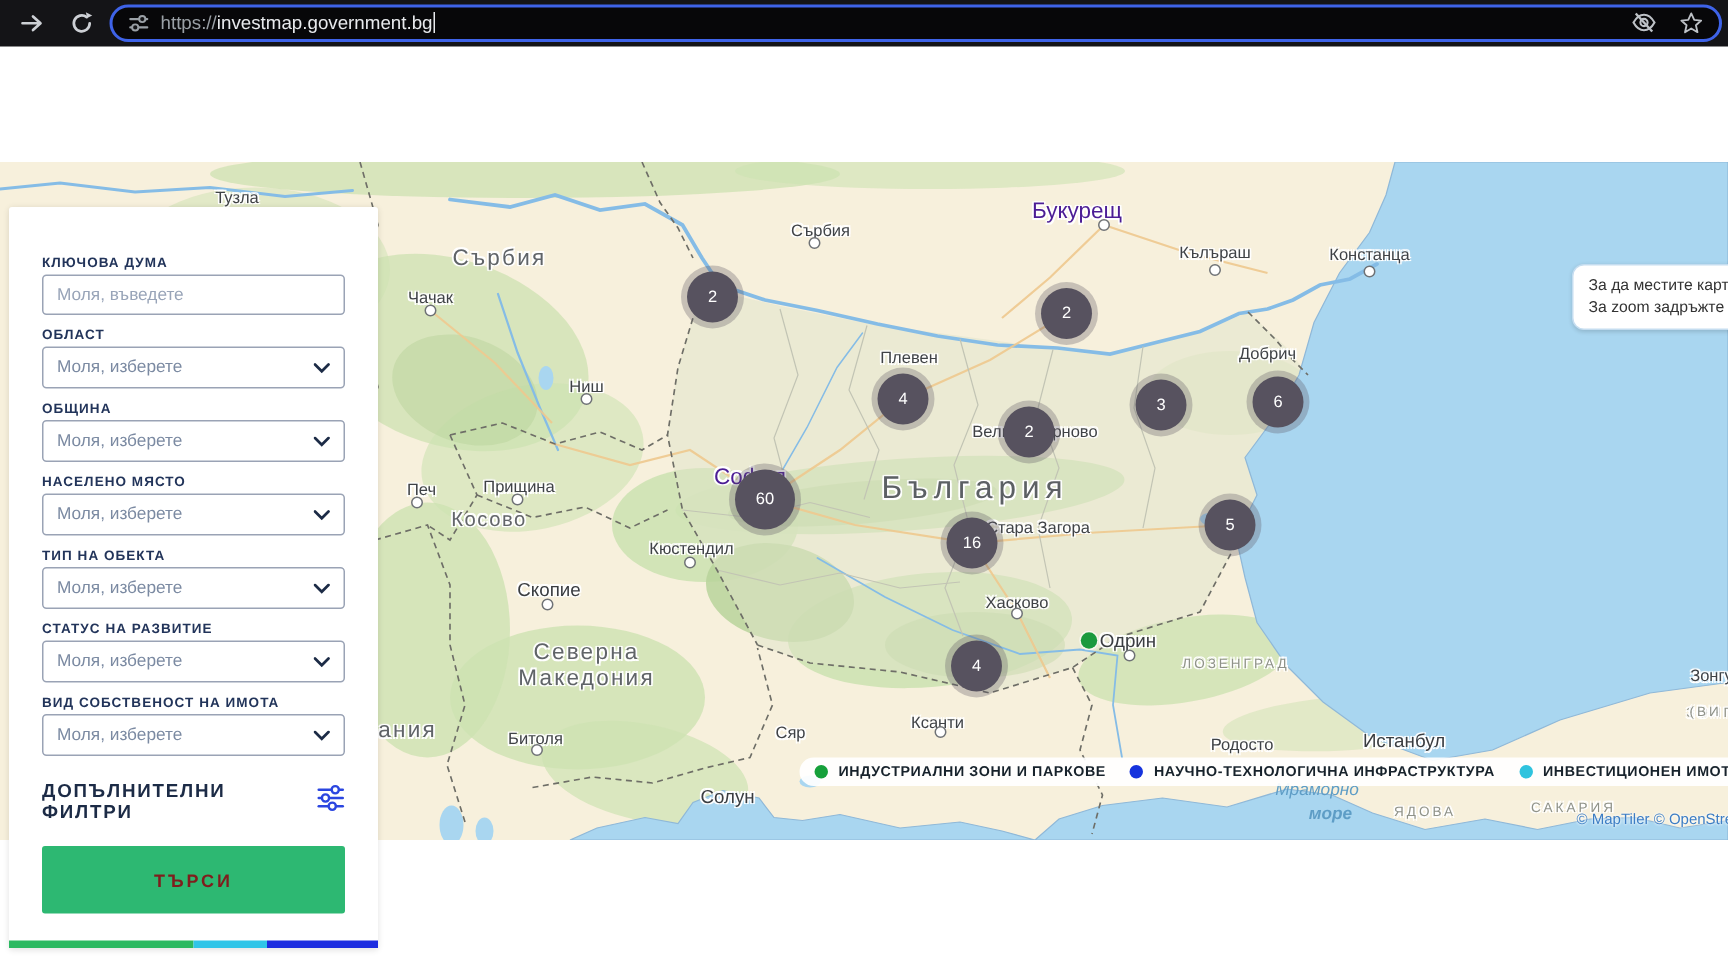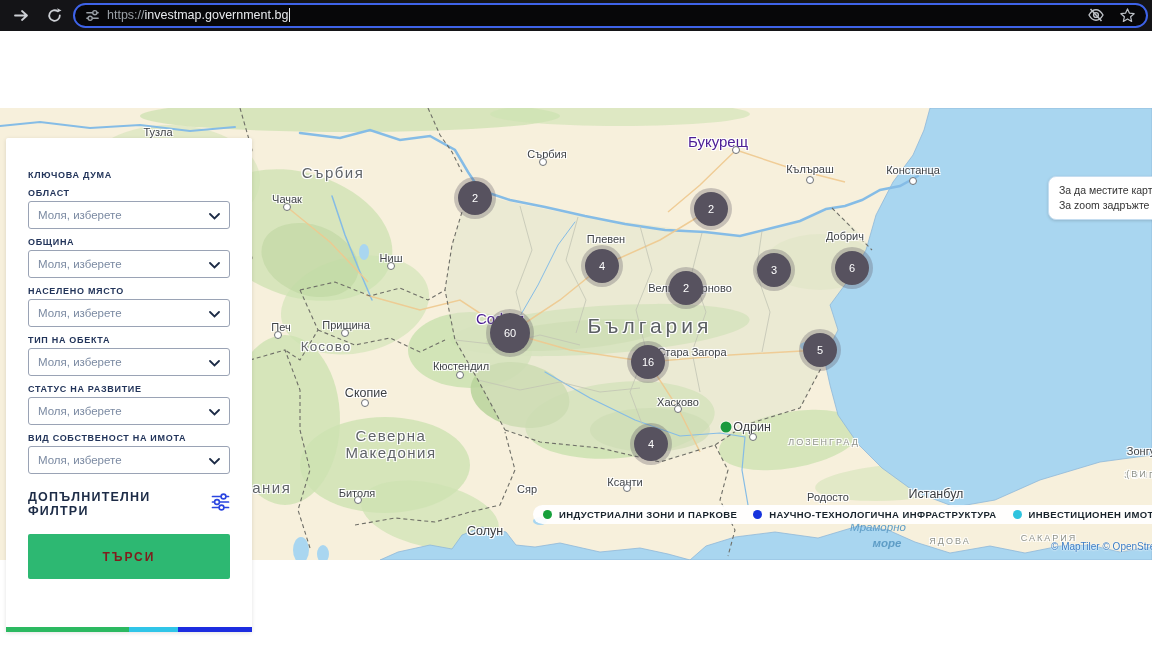--- a/index.html
+++ b/index.html
@@ -380,20 +380,21 @@
 
   <div class="map-tooltip">
     <div>За да местите картата</div>
     <div>За zoom задръжте Sh</div>
   </div>
 </div>
 
 <div class="panel">
 
   <div class="field-label first">КЛЮЧОВА ДУМА</div>
+  <input class="text-input" type="text" placeholder="Моля, въведете" style="">
 
   <div>
 
       <div class="field">
         <div class="field-label">ОБЛАСТ</div>
         <div class="select">
           <span class="select-value">Моля, изберете</span>
           <span class="chev">
             <svg width="11" height="7" viewBox="0 0 11 7">
               <path d="M1,1 L5.5,5.5 L10,1" stroke="#1c2b46" stroke-width="1.8" fill="none" stroke-linecap="round"></path>

